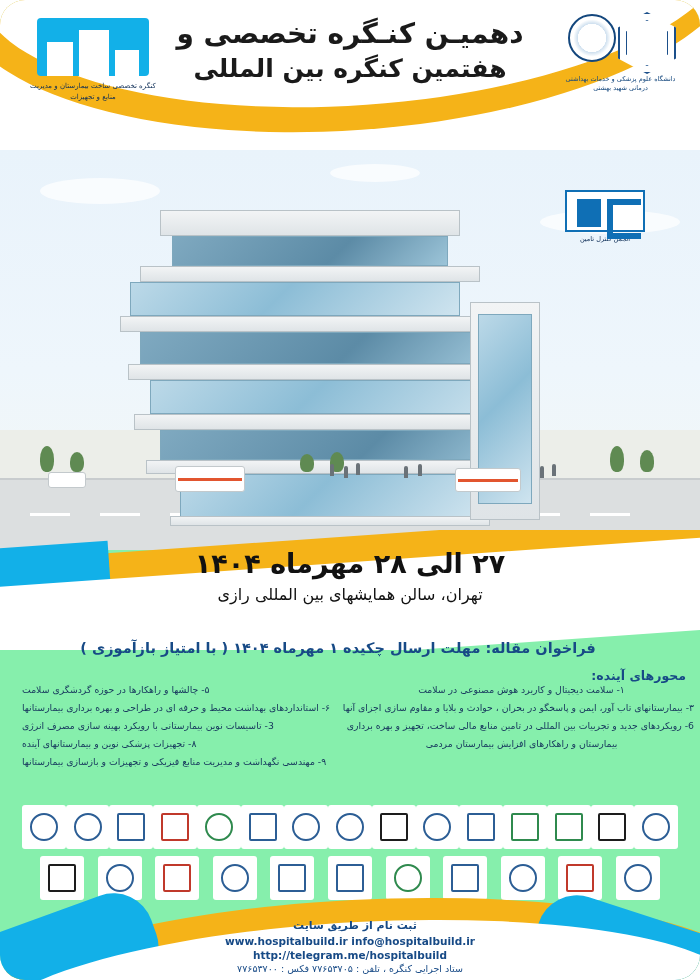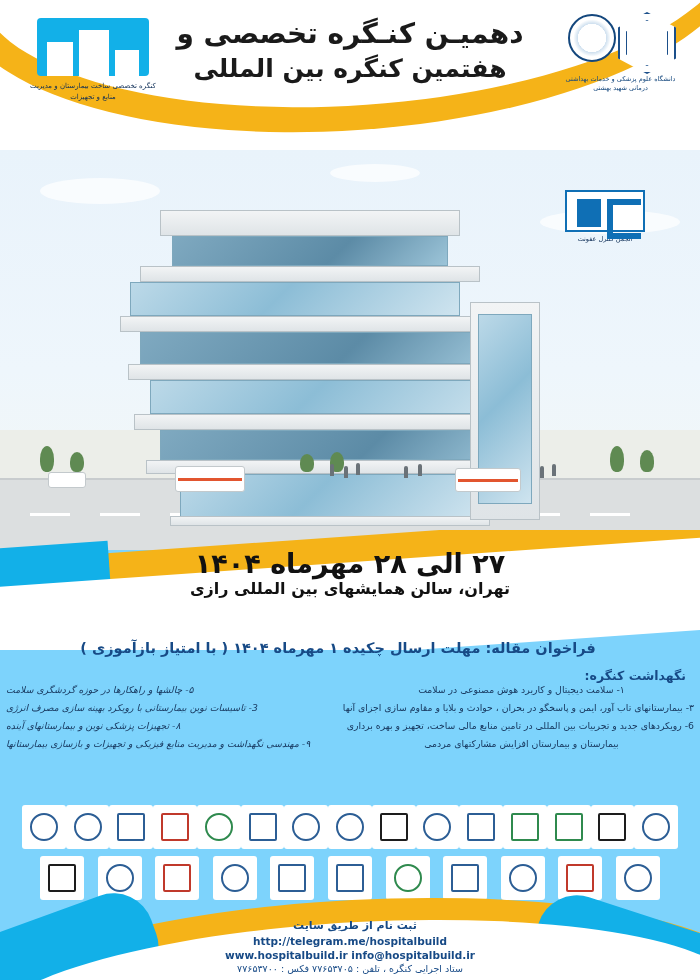--- a/index.html
+++ b/index.html
@@ -6,22 +6,23 @@
   body {
     width: 700px; height: 980px;
     font-family: "DejaVu Sans", "Liberation Sans", sans-serif;
     background: #ffffff;
     overflow: hidden;
     position: relative;
   }
   .poster {
     position: relative;
     width: 700px; height: 980px;
-    background: #7dd3fc;
-    overflow: hidden;
+    background: #86efac;
+    overflow: hidden;
+    border-radius: 25px;
   }
 
   
   .header {
     position: absolute; top: 0; left: 0; width: 700px; height: 150px;
     background: #ffffff;
     overflow: hidden;
   }
   .header-yellow {
     position: absolute; top: -60px; left: -40px;
@@ -222,21 +223,21 @@
   }
   .band-blue-tab {
     position: absolute; top: 16px; left: -40px; width: 150px; height: 66px;
     background: #12b0e8; transform: rotate(-4deg);
   }
   .date-text {
     position: absolute; top: 18px; right: 0; width: 700px;
     text-align: center; direction: rtl;
   }
   .date-main { font-size: 27px; font-weight: bold; color: #111; }
-  .date-venue { font-size: 16px; font-weight: bold; color: #111; }
+  .date-venue { font-size: 16px; font-weight: normal; color: #111; margin-top: 6px; }
 
   
   .cfp {
     position: absolute; top: 640px; left: 0; width: 676px;
     text-align: center; direction: rtl;
     font-size: 14.5px; font-weight: bold; color: #174a86;
   }
 
   
   .topics-title {
@@ -244,21 +245,21 @@
     font-size: 12.5px; font-weight: bold; color: #174a86; direction: rtl;
   }
   .topics {
     position: absolute; top: 684px; left: 0; width: 700px; height: 108px;
     direction: rtl;
   }
   .topics-col {
     position: absolute; top: 0; width: 345px;
   }
   .topics-col.right { right: 6px; }
-  .topics-col.left { left: 6px; font-style: italic; }
+  .topics-col.left { left: 22px; }
   .topic-item {
     font-size: 9.3px; color: #15355c; line-height: 1.35;
     margin-bottom: 5.5px; white-space: nowrap;
     text-align: center;
   }
   .topics-col.left .topic-item { text-align: left; direction: rtl; }
 
   
   .sponsors {
     position: absolute; top: 800px; left: 0; width: 700px; height: 105px;
@@ -341,21 +342,21 @@
 
   <div class="logo-univ" style="position:absolute;top:10px;right:22px;z-index:5;">
     <div class="seal"></div>
     <div class="hex"></div>
     <div class="caption">دانشگاه علوم پزشکی و خدمات بهداشتی درمانی شهید بهشتی</div>
   </div>
 
 
   <div class="logo-infection" style="z-index:5;">
     <div class="box"></div>
-    <div class="caption">انجمن کنترل عفونت</div>
+    <div class="caption">انجمن کنترل تامین</div>
   </div>
 
   <div class="logo-congress" style="z-index:5;">
     <div class="bldg">
       <div class="b1"></div>
         <div class="b2"></div>
         <div class="b3"></div>
     </div>
     <div class="caption">کنگره تخصصی ساخت بیمارستان و مدیریت منابع و تجهیزات</div>
   </div>
@@ -432,31 +433,32 @@
     <div class="band-blue-tab"></div>
     <div class="band-white"></div>
     <div class="date-text">
       <div class="date-main">۲۷ الی ۲۸ مهرماه ۱۴۰۴</div>
       <div class="date-venue">تهران، سالن همایشهای بین المللی رازی</div>
     </div>
   </div>
 
   <div class="cfp">فراخوان مقاله: مهلت ارسال چکیده ۱ مهرماه ۱۴۰۴  ( با امتیاز بازآموزی )</div>
 
-  <div class="topics-title">نگهداشت کنگره:</div>
+  <div class="topics-title">محورهای آینده:</div>
 
   <div class="topics">
     <div class="topics-col right">
       <div class="topic-item">۱-  سلامت دیجیتال و کاربرد هوش مصنوعی در سلامت</div>
       <div class="topic-item">۳-  بیمارستانهای تاب آور، ایمن و پاسخگو در بحران ، حوادث و بلایا و مقاوم سازی اجزای آنها</div>
       <div class="topic-item">6-  رویکردهای جدید و تجربیات بین المللی در تامین منابع مالی ساخت، تجهیز و بهره برداری</div>
-      <div class="topic-item">بیمارستان و بیمارستان افزایش مشارکتهای مردمی</div>
+      <div class="topic-item">بیمارستان و راهکارهای افزایش بیمارستان مردمی</div>
     </div>
     <div class="topics-col left">
       <div class="topic-item">۵-  چالشها و راهکارها در حوزه گردشگری سلامت</div>
+      <div class="topic-item">۶-  استانداردهای بهداشت محیط و حرفه ای در طراحی و بهره برداری بیمارستانها</div>
       <div class="topic-item">3-  تاسیسات نوین بیمارستانی با رویکرد بهینه سازی مصرف انرژی</div>
       <div class="topic-item">۸-  تجهیزات پزشکی نوین و بیمارستانهای آینده</div>
       <div class="topic-item">۹-  مهندسی نگهداشت و مدیریت منابع فیزیکی و تجهیزات و بازسازی بیمارستانها</div>
     </div>
   </div>
 
   <div class="sponsors">
     <div class="sponsor-row">
       <div class="sp">
           <div class="mark"></div>
@@ -541,19 +543,19 @@
     </div>
   </div>
 
   <div class="footer">
     <div class="footer-yellow"></div>
     <div class="footer-blue-left"></div>
     <div class="footer-blue-right"></div>
     <div class="footer-white"></div>
     <div class="footer-text">
       <div class="reg-line">ثبت نام از طریق سایت</div>
+      <div class="url-line">www.hospitalbuild.ir  info@hospitalbuild.ir</div>
       <div class="url-line">http://telegram.me/hospitalbuild</div>
-      <div class="url-line">www.hospitalbuild.ir  info@hospitalbuild.ir</div>
       <div class="tel-line">ستاد اجرایی کنگره ، تلفن : ۷۷۶۵۳۷۰۵  فکس : ۷۷۶۵۳۷۰۰</div>
     </div>
   </div>
 
 </div>
 
 </body></html>

